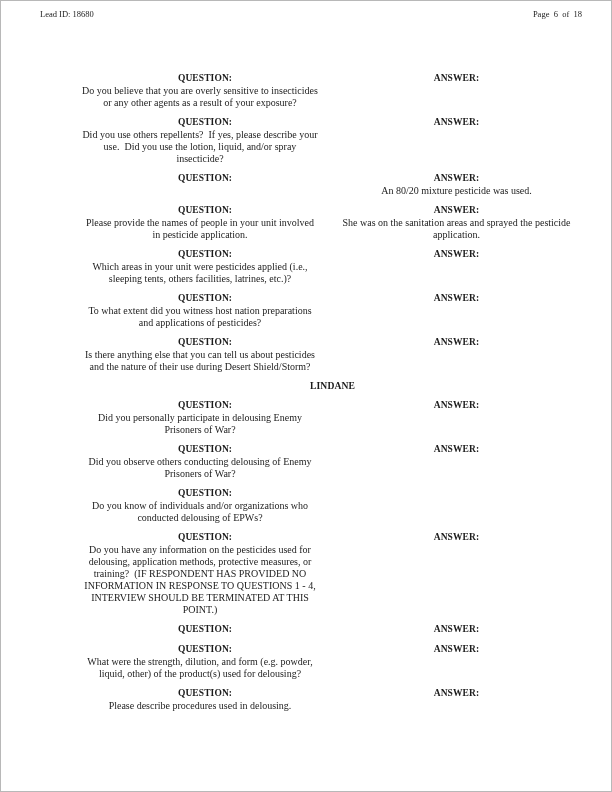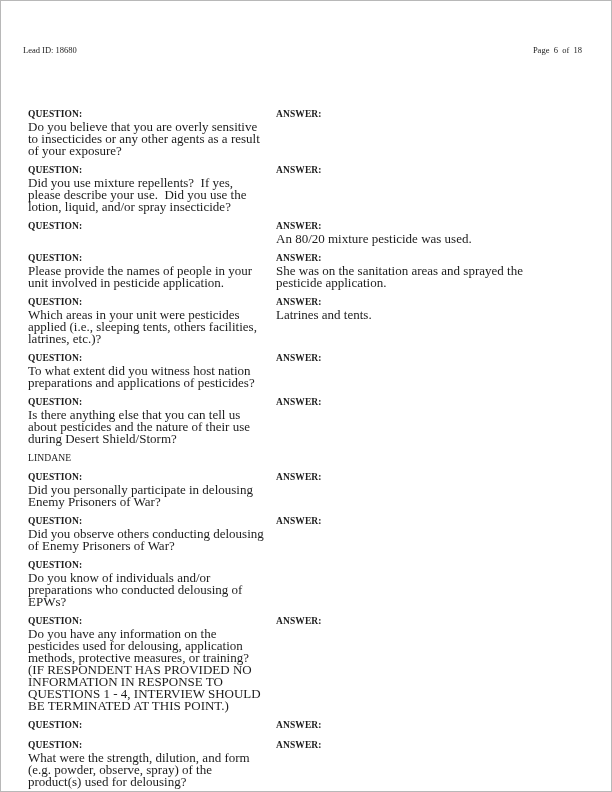--- a/index.html
+++ b/index.html
@@ -10,53 +10,53 @@
     width: 612px; height: 792px;
     background: #ffffff;
     color: #1c1c1c;
     font-family: "Liberation Serif", "DejaVu Serif", serif;
     box-shadow: inset 0 0 0 1px #b8b8b8;
     overflow: hidden;
   }
   .doc-header {
     display: flex;
     justify-content: space-between;
-    padding: 9px 30px 0 23px;
+    padding: 9px 30px 0 40px;
     font-size: 8.5px;
     line-height: 11px;
-    margin-top: 36px;
   }
   .doc-header .hdr-right { white-space: pre; text-align: right; }
   .content {
     margin-top: 52px;
-    padding-left: 28px;
+    padding-left: 81px;
     padding-right: 28px;
+    text-align: center;
   }
   .qa-block {
     display: grid;
     grid-template-columns: 248px 1fr;
     margin-bottom: 7px;
   }
   .q-label, .a-label {
     font-weight: bold;
     font-size: 9.5px;
     line-height: 12px;
     letter-spacing: 0.1px;
   }
   .q-text, .a-text {
-    font-size: 13px;
+    font-size: 10px;
     line-height: 12px;
     margin-top: 1px;
     white-space: pre-wrap;
     font-family: Liberation Serif, serif;
   }
   .q-text { max-width: 238px; }
   .a-text { max-width: 258px; }
   .section-heading {
-    font-weight: normal;
+    font-weight: bold;
     font-size: 9.6px;
     line-height: 12px;
     margin: 1px 0 7px 0;
     letter-spacing: 0.1px;
   }
 </style>
 </head>
 <body>
 
 <div class="doc-header">
@@ -72,21 +72,21 @@
     </div>
     <div class="a-col">
       <div class="a-label">ANSWER:</div>
       <div class="a-text"></div>
     </div>
   </div>
 
   <div class="qa-block">
     <div class="q-col">
       <div class="q-label">QUESTION:</div>
-      <div class="q-text">Did you use mixture repellents?  If yes, please describe your use.  Did you use the lotion, liquid, and/or spray insecticide?</div>
+      <div class="q-text">Did you use others repellents?  If yes, please describe your use.  Did you use the lotion, liquid, and/or spray insecticide?</div>
     </div>
     <div class="a-col">
       <div class="a-label">ANSWER:</div>
       <div class="a-text"></div>
     </div>
   </div>
 
   <div class="qa-block">
     <div class="q-col">
       <div class="q-label">QUESTION:</div>
@@ -108,21 +108,20 @@
     </div>
   </div>
 
   <div class="qa-block">
     <div class="q-col">
       <div class="q-label">QUESTION:</div>
       <div class="q-text">Which areas in your unit were pesticides applied (i.e., sleeping tents, others facilities, latrines, etc.)?</div>
     </div>
     <div class="a-col">
       <div class="a-label">ANSWER:</div>
-      <div class="a-text">Latrines and tents.</div>
     </div>
   </div>
 
   <div class="qa-block">
     <div class="q-col">
       <div class="q-label">QUESTION:</div>
       <div class="q-text">To what extent did you witness host nation preparations and applications of pesticides?</div>
     </div>
     <div class="a-col">
       <div class="a-label">ANSWER:</div>
@@ -161,21 +160,21 @@
     </div>
     <div class="a-col">
       <div class="a-label">ANSWER:</div>
       <div class="a-text"></div>
     </div>
   </div>
 
   <div class="qa-block">
     <div class="q-col">
       <div class="q-label">QUESTION:</div>
-      <div class="q-text">Do you know of individuals and/or preparations who conducted delousing of EPWs?</div>
+      <div class="q-text">Do you know of individuals and/or organizations who conducted delousing of EPWs?</div>
     </div>
     <div class="a-col">
       <div class="a-label" style="visibility: hidden;"></div>
       <div class="a-text"></div>
     </div>
   </div>
 
   <div class="qa-block">
     <div class="q-col">
       <div class="q-label">QUESTION:</div>
@@ -193,21 +192,21 @@
     </div>
     <div class="a-col">
       <div class="a-label">ANSWER:</div>
       <div class="a-text"></div>
     </div>
   </div>
 
   <div class="qa-block">
     <div class="q-col">
       <div class="q-label">QUESTION:</div>
-      <div class="q-text">What were the strength, dilution, and form (e.g. powder, observe, spray) of the product(s) used for delousing?</div>
+      <div class="q-text">What were the strength, dilution, and form (e.g. powder, liquid, other) of the product(s) used for delousing?</div>
     </div>
     <div class="a-col">
       <div class="a-label">ANSWER:</div>
       <div class="a-text"></div>
     </div>
   </div>
 
   <div class="qa-block">
     <div class="q-col">
       <div class="q-label">QUESTION:</div>

